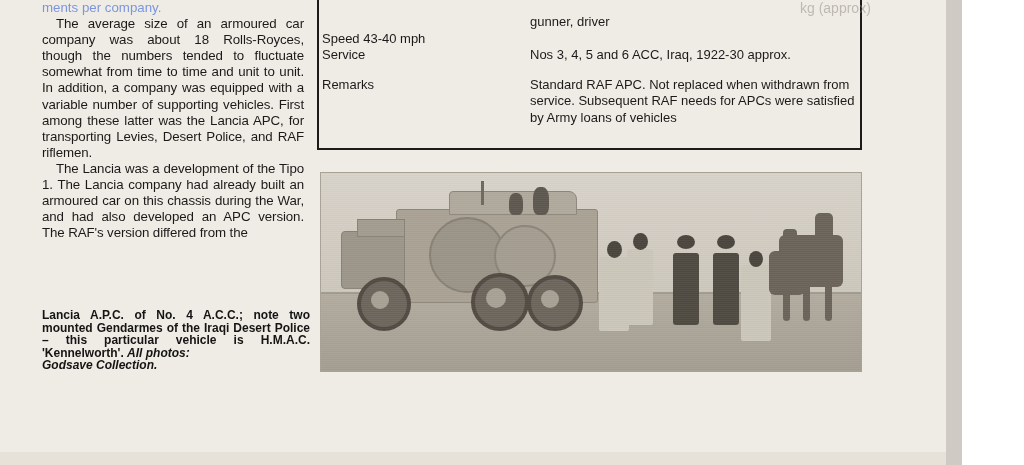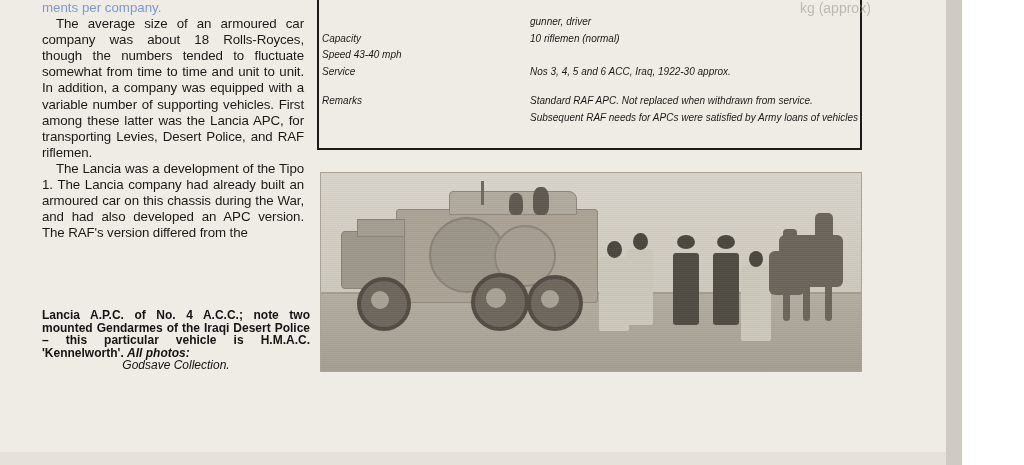--- a/index.html
+++ b/index.html
@@ -89,23 +89,23 @@
     line-height: 12.6px;
     color: #151413;
     font-weight: bold;
     text-align: justify;
   }
   .caption .ital {
     font-style: italic;
   }
   .caption-line-last {
     display: block;
-    text-align: center;
+    text-align: left;
     font-style: italic;
-    font-weight: normal;
+    font-weight: bold;
   }
 
   
   .data-box {
     position: absolute;
     left: 317px;
     top: -40px;
     width: 545px;
     height: 190px;
     border: 2px solid #1d1b1a;
@@ -113,24 +113,23 @@
     box-sizing: border-box;
   }
   .data-rows {
     position: absolute;
     left: 322px;
     top: 14px;
     width: 540px;
   }
   .data-row {
     display: flex;
-    font-size: 10px;
+    font-size: 13px;
     line-height: 16.6px;
     color: #1c1a19;
-    font-style: italic;
   }
   .data-label {
     width: 208px;
     flex: 0 0 208px;
     color: #1c1a19;
   }
   .data-value {
     flex: 1 1 auto;
     color: #1c1a19;
   }
@@ -322,24 +321,20 @@
   </div>
 
   <div class="data-box"></div>
 
   <div class="clip-frag">kg (approx)</div>
 
   <div class="data-rows">
     <div class="data-row">
       <div class="data-label"></div>
       <div class="data-value">gunner, driver</div>
-    </div>
-    <div class="data-row">
-      <div class="data-label">Capacity</div>
-      <div class="data-value">10 riflemen (normal)</div>
     </div>
     <div class="data-row">
       <div class="data-value">Speed 43-40 mph</div>
     </div>
     <div class="data-row">
       <div class="data-label">Service</div>
       <div class="data-value">Nos 3, 4, 5 and 6 ACC, Iraq, 1922-30 approx.</div>
     </div>
     <div class="spacer-row"></div>
     <div class="data-row">

